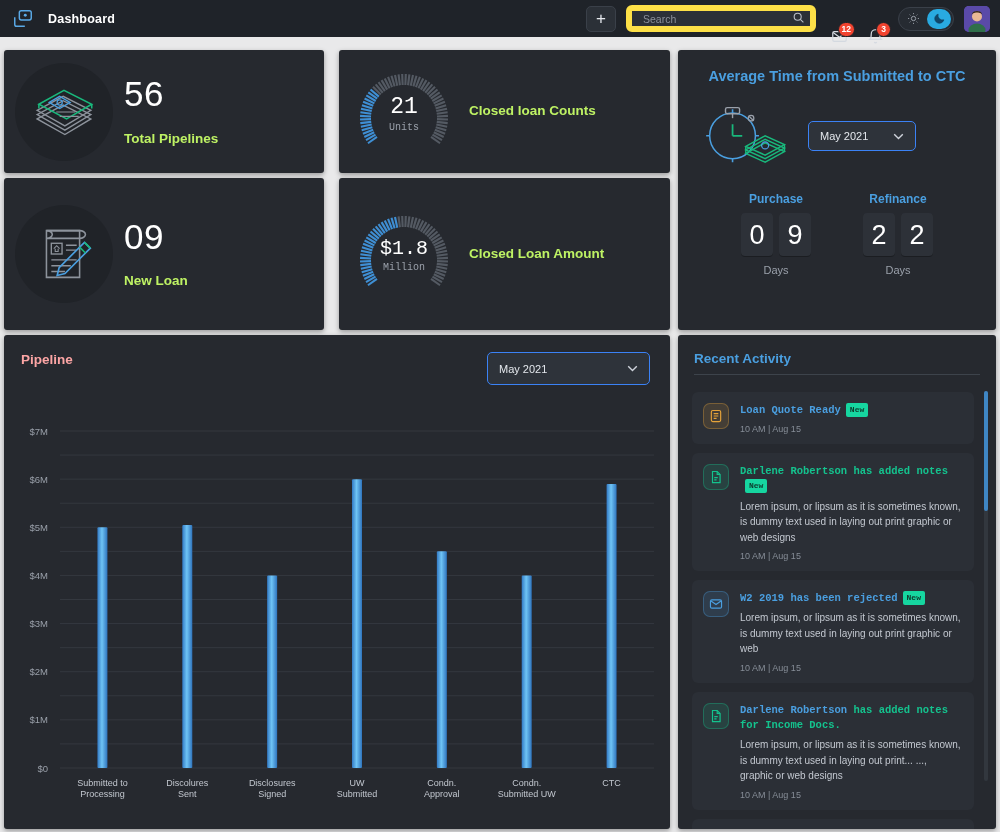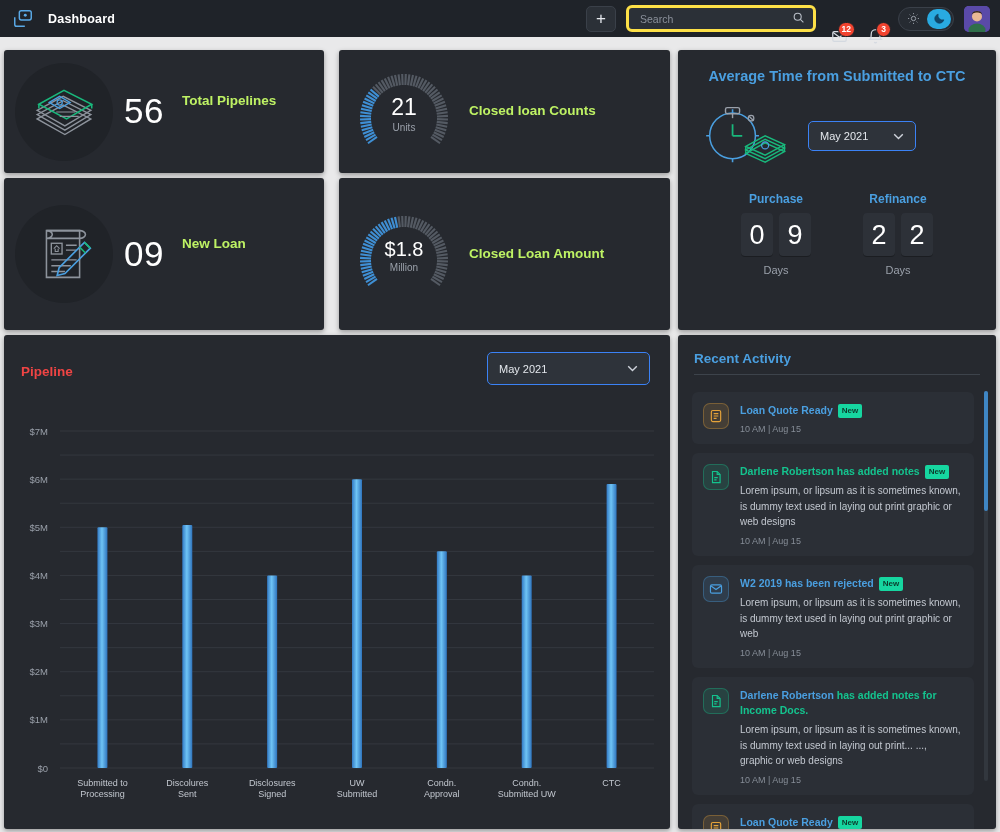--- a/index.html
+++ b/index.html
@@ -20,21 +20,21 @@
   .brand-icon { width: 22px; height: 22px; display: block; }
   .brand-title { color: #ffffff; font-size: 12.5px; font-weight: bold; letter-spacing: .2px; }
   .topbar-spacer { flex: 1; }
   .add-btn {
     width: 30px; height: 26px; border-radius: 5px; background: #2b3037;
     border: 1px solid #3a4049; display: flex; align-items: center; justify-content: center;
     color: #e6e9ee; font-size: 17px; line-height: 1; cursor: pointer;
   }
   .search-wrap {
     width: 190px; height: 27px; border-radius: 6px; background: #2b3037;
-    border: 3px solid #fde047; display: flex; align-items: center;
+    border: 6px solid #fde047; display: flex; align-items: center;
     padding: 0 8px 0 11px; gap: 14px;
   }
   .search-input {
     flex: 1; background: transparent; border: 0; outline: none;
     color: #cfd4dc; font-size: 10.5px; font-family: "Liberation Sans", sans-serif;
   }
   .search-input::placeholder { color: #8b919b; }
   .icon-btn { position: relative; width: 26px; height: 26px; display: flex; align-items: center; justify-content: center; cursor: pointer; margin-top: 36px; }
   .badge {
     position: absolute; top: -2px; right: -3px; min-width: 15px; height: 15px;
@@ -56,24 +56,24 @@
   }
 
   
   .board { position: absolute; top: 37px; left: 0; width: 1000px; height: 795px; }
   .card { background: #26292f; border-radius: 3px; box-shadow: 0 2px 5px rgba(0,0,0,.35); position: absolute; }
 
   
   .kpi { display: flex; align-items: center; }
   .kpi-ico { width: 120px; display: flex; align-items: center; justify-content: center; flex-shrink: 0; }
   .kpi-ico .blob { width: 98px; height: 98px; border-radius: 50%; background: #202328; display: flex; align-items: center; justify-content: center; }
-  .kpi-txt { display: flex; flex-direction: row; gap: 18px; }
+  .kpi-txt { display: flex; flex-direction: column; gap: 18px; }
   .kpi-num { color: #ffffff; font-size: 35px; font-weight: 300; line-height: 1.05; letter-spacing: .5px; }
   .kpi-lbl { color: #bef264; font-size: 13.5px; font-weight: bold; line-height: 1.2; }
-  .gauge-wrap { width: 130px; display: flex; align-items: center; justify-content: center; flex-shrink: 0; position: relative; }
+  .gauge-wrap { width: 130px; display: flex; align-items: center; justify-content: center; flex-shrink: 0; position: relative; font-family: Liberation Mono, monospace; }
   .gauge-center { position: absolute; width: 100%; text-align: center; top: 52%; transform: translateY(-50%); }
   .gauge-val { color: #fff; font-size: 23px; font-weight: 400; line-height: 1; }
   .gauge-val.small { font-size: 20px; }
   .gauge-unit { color: #9aa0aa; font-size: 10px; margin-top: 3px; }
 
   
   .avg-title { color: #4a9fe0; font-size: 14.5px; font-weight: bold; text-align: center; margin-top: 18px; }
   .avg-mid { display: flex; align-items: center; padding: 6px 18px 0 12px; }
   .dropdown {
     background: #2e333a; border: 1px solid #3b82f6; border-radius: 5px;
@@ -88,31 +88,31 @@
   .digit {
     width: 32px; height: 44px; border-radius: 4px; background: #2d3views;
     background: #2d3138; color: #fff; font-size: 27px; font-weight: 400;
     display: flex; align-items: center; justify-content: center;
     box-shadow: inset 0 -1px 0 rgba(0,0,0,.4);
   }
   .avg-days { color: #9aa0aa; font-size: 11px; margin-top: 7px; }
 
   
   .pipe-head { display: flex; align-items: flex-start; justify-content: space-between; padding: 17px 20px 0 17px; }
-  .pipe-title { color: #ef4444; font-size: 13.5px; font-weight: bold; margin-top: 12px; }
+  .pipe-title { color: #fca5a5; font-size: 13.5px; font-weight: bold; }
   .chart-area { position: absolute; left: 0; top: 78px; width: 670px; height: 417px; }
 
   
   .act-title { color: #4a9fe0; font-size: 13.5px; font-weight: bold; padding: 16px 0 8px 16px; }
   .act-rule { height: 1px; background: #3d434b; margin: 0 16px; }
   .act-list { position: absolute; top: 48px; left: 0; right: 0; bottom: 0; overflow: hidden; padding: 9px 22px 0 14px; }
   .act-item { background: #2b2f36; border-radius: 6px; padding: 11px 12px 10px 11px; display: flex; gap: 11px; margin-bottom: 9px; }
   .act-ico { width: 26px; height: 26px; border-radius: 7px; flex-shrink: 0; display: flex; align-items: center; justify-content: center; }
   .act-body { flex: 1; min-width: 0; }
-  .act-head { font-size: 10.5px; font-weight: bold; line-height: 1.45; }
+  .act-head { font-size: 10.5px; font-weight: bold; line-height: 1.45; font-family: Liberation Mono, monospace; }
   .act-head .seg-blue { color: #4a9fe0; }
   .act-head .seg-green { color: #14c38e; }
   .newtag {
     display: inline-block; background: #16d6a0; color: #0d3b2d; font-size: 8px;
     font-weight: bold; border-radius: 2px; padding: 1px 4px; margin-left: 5px;
     vertical-align: 1px;
   }
   .act-desc { color: #c3c8d0; font-size: 10px; line-height: 1.55; margin-top: 4px; }
   .act-time { color: #868d97; font-size: 9px; margin-top: 6px; }
   .act-scrollbar { position: absolute; right: 8px; top: 56px; width: 4px; height: 390px; background: #32373e; border-radius: 2px; }

